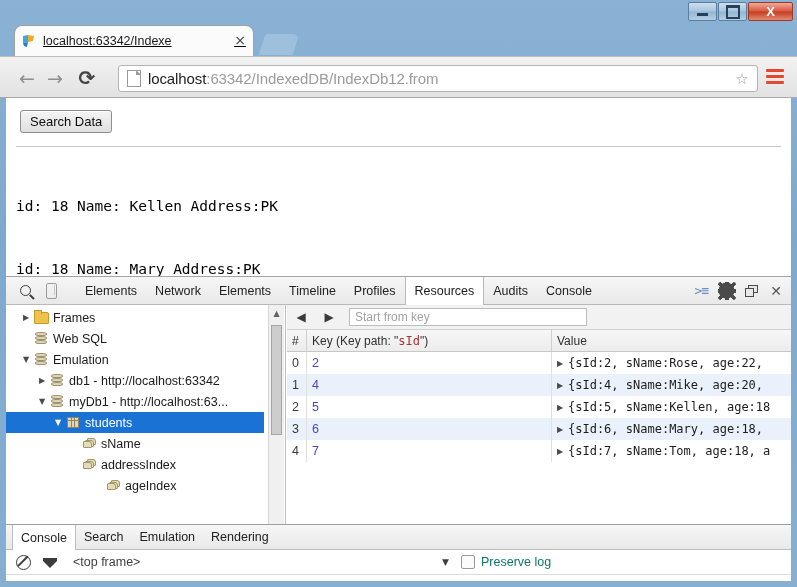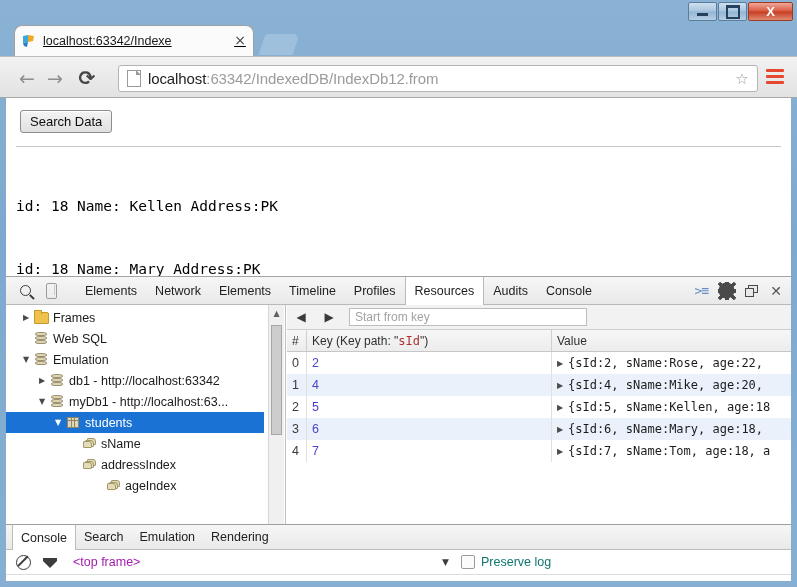--- a/index.html
+++ b/index.html
@@ -373,21 +373,21 @@
     position: absolute; left: 0; top: 25px; width: 785px; height: 25px;
     border-bottom: 1px solid #dcdcdc; box-sizing: border-box;
     display: flex; align-items: center; gap: 12px; padding-left: 10px;
     font-size: 12.5px;
   }
   .funnel { width: 0; height: 0; border-left: 7px solid transparent; border-right: 7px solid transparent; border-top: 9px solid transparent; position: relative; }
   .funnel:before { content:''; position:absolute; left:-7px; top:-9px; width:0; height:0;
      border-left: 7px solid #3c3c3c; border-right: 7px solid #3c3c3c; border-top: 3px solid #3c3c3c; }
   .funnel:after { content:''; position:absolute; left:-7px; top:-6px; width:0; height:0;
      border-left: 7px solid transparent; border-right: 7px solid transparent; border-top: 7px solid #3c3c3c; }
-  #frame-sel { color: #a21caf; margin-left: 4px; }
+  #frame-sel { color: #404040; margin-left: 4px; }
   #frame-chev { margin-left: auto; margin-right: 0; font-size: 9px; color: #3c3c3c; font-family:"DejaVu Sans", sans-serif; }
   #preserve-wrap { display: flex; align-items: center; gap: 6px; width: 330px; }
   #preserve-box { width: 12px; height: 12px; border: 1px solid #9a9a9a; background: #fbfbfb; border-radius: 2px; }
   #preserve-label { color: #0f766e; }
 </style>
 </head>
 <body>
 
 <div id="window">
 

